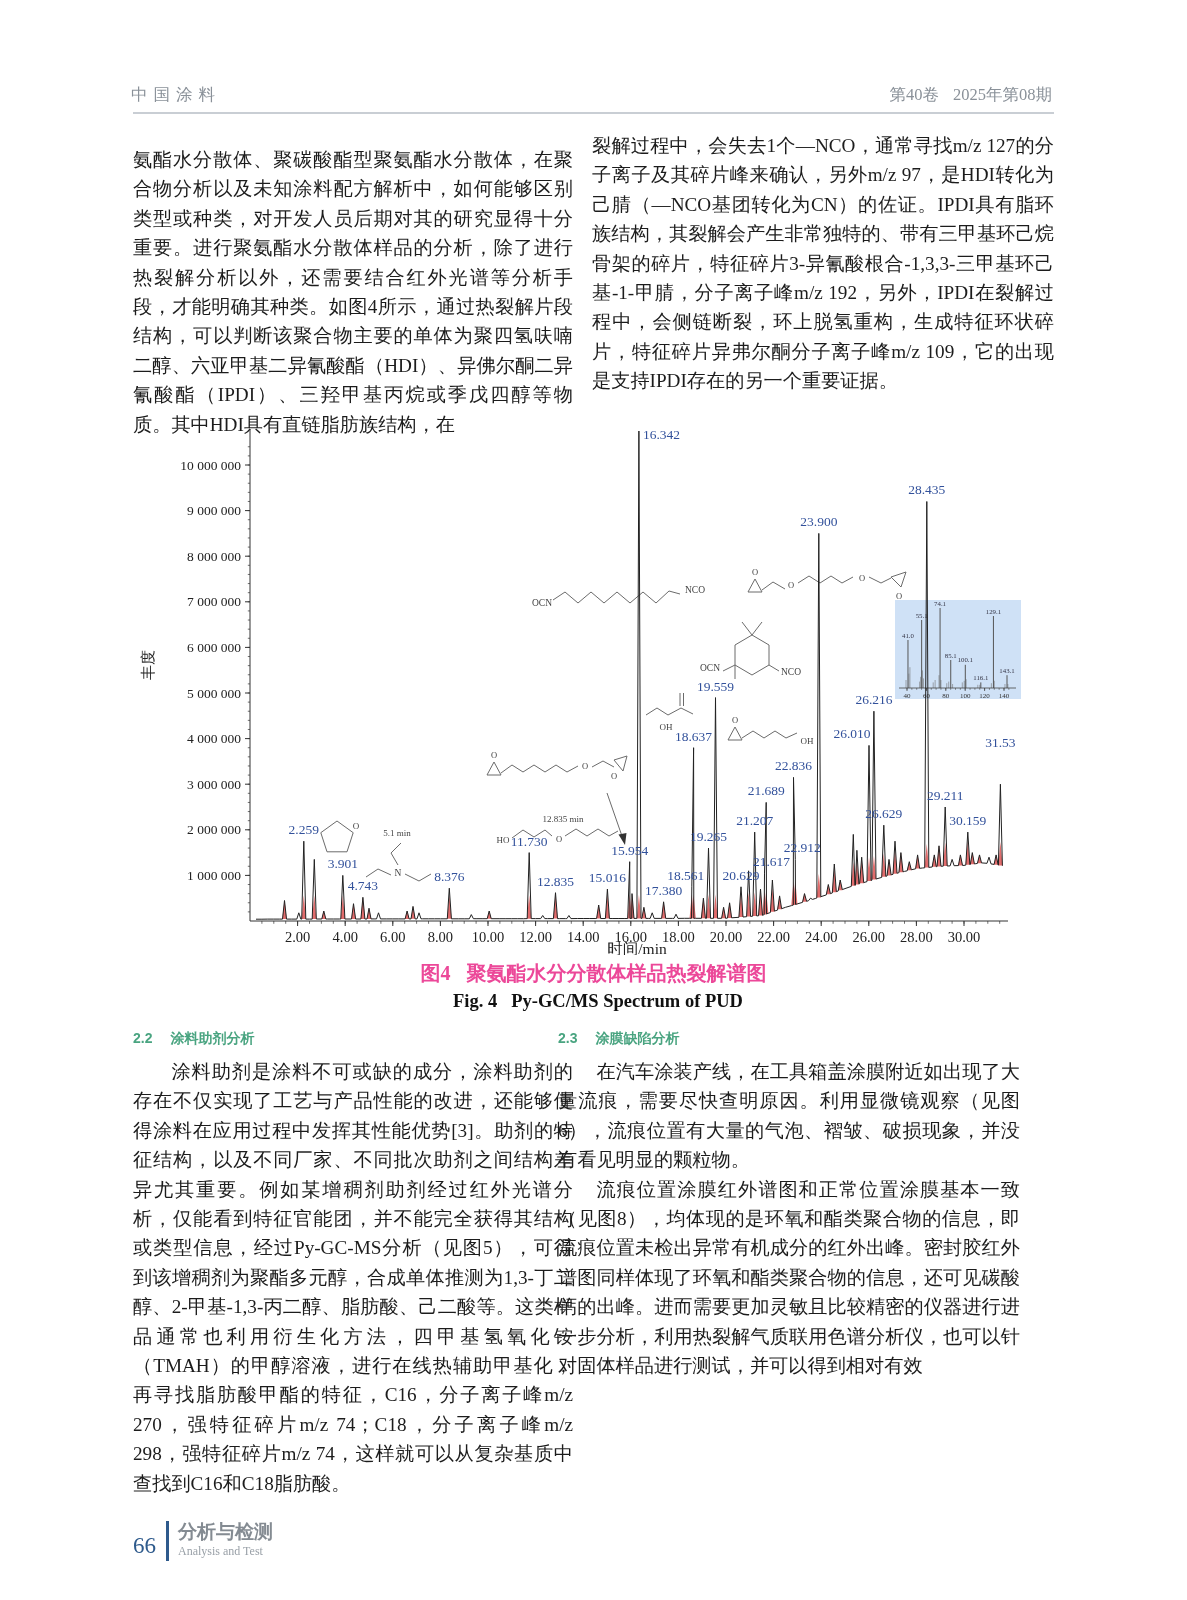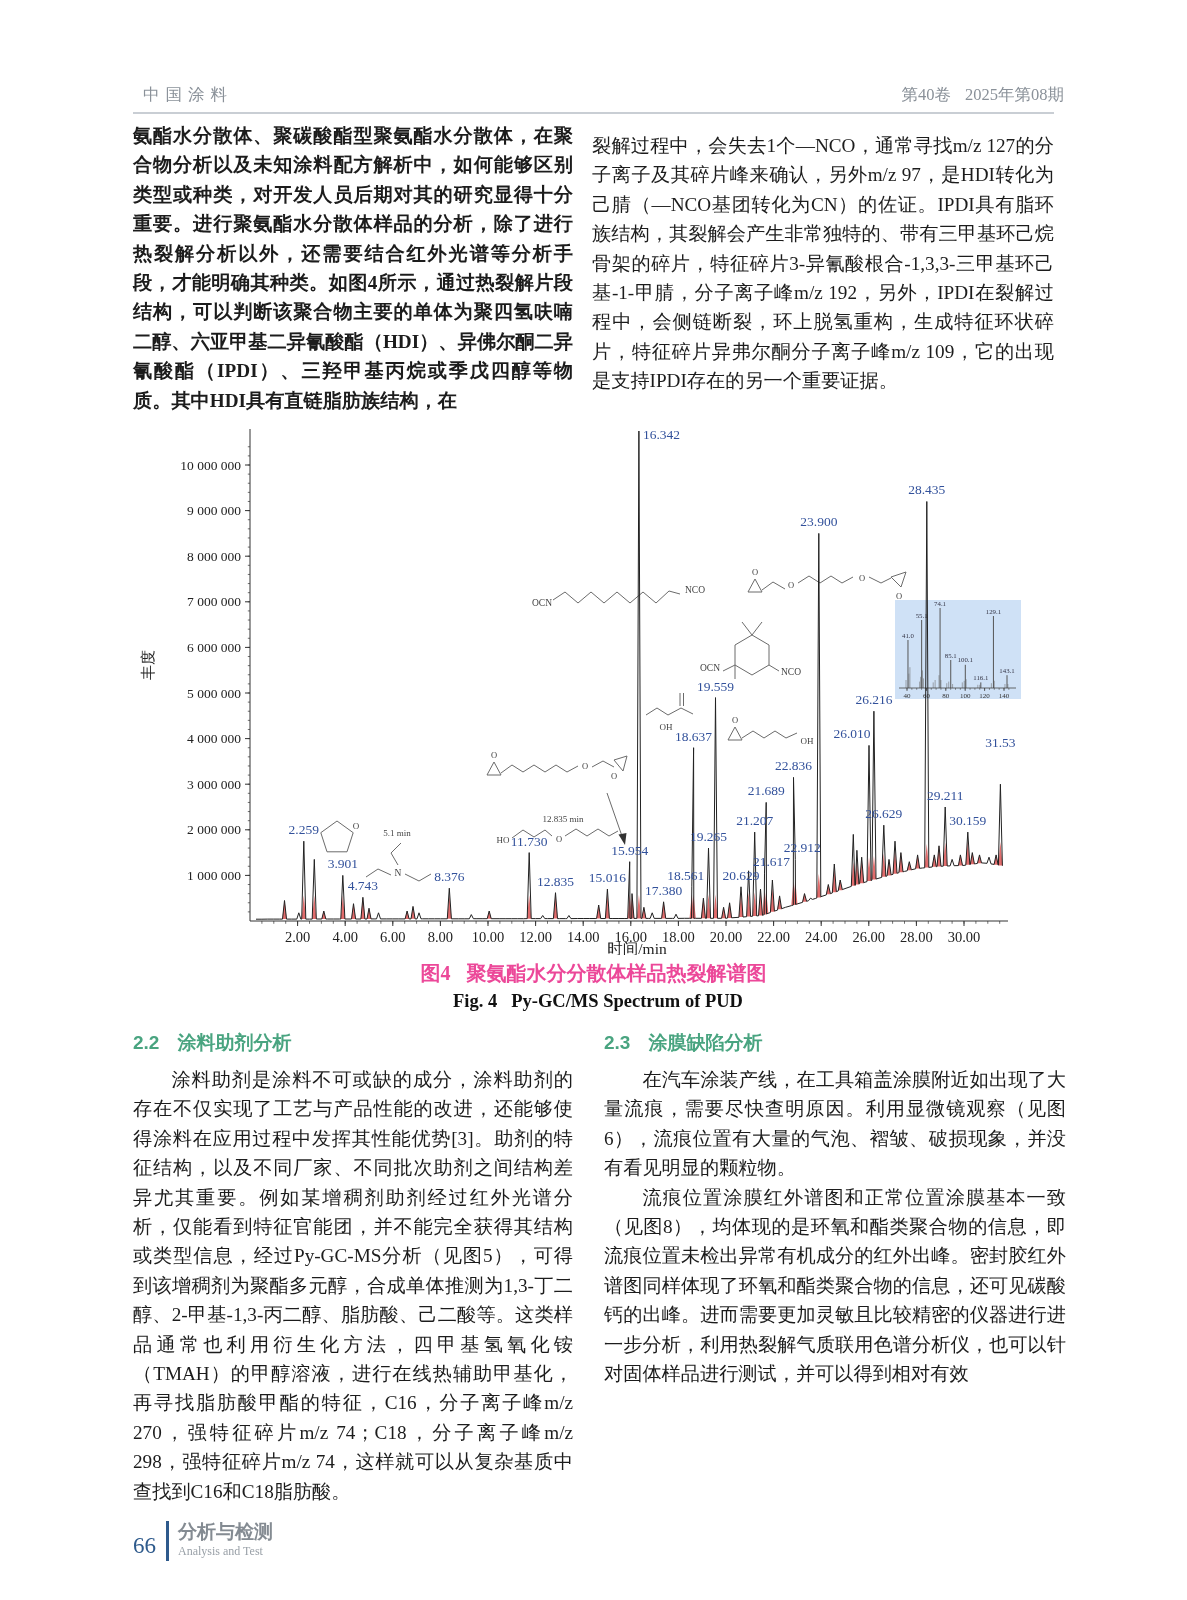--- a/index.html
+++ b/index.html
@@ -1,42 +1,42 @@
 <!DOCTYPE html>
 <html><head>
 <meta charset="utf-8">
 <style>
   html,body{margin:0;padding:0;}
   body{width:1187px;height:1600px;background:#ffffff;position:relative;
        font-family:"Liberation Serif",serif;color:#1b1b1b;}
   .abs{position:absolute;}
   
-  .journal-header{top:84px;left:143px;width:921px;display:flex;justify-content:space-between;
+  .journal-header{top:84px;left:131px;width:921px;display:flex;justify-content:space-between;
                   font-size:16.5px;color:#8a9199;}
   .journal-name{letter-spacing:6px;}
   .vol-issue span{margin-left:10px;}
   .header-rule{top:112px;left:133px;width:921px;height:1.5px;background:#c9ced4;}
   
   .body-text{font-size:19.2px;line-height:29.4px;text-align:justify;margin:0;color:#1c1c1c;}
   .indent{text-indent:2em;}
-  .col-left-top{top:121px;left:133px;width:440px;font-weight:bold;}
+  .col-left-top{top:145px;left:133px;width:440px;}
   .col-right-top{top:131px;left:592px;width:462px;}
   
   .chart-wrap{top:415px;left:135px;width:915px;height:540px;}
   svg text{font-family:"Liberation Serif",serif;}
   
   .fig-caption{top:960px;left:0;width:1187px;text-align:center;}
   .cap-zh{font-size:20px;font-weight:bold;color:#ec4899;}
   .cap-zh .cap-label{margin-right:16px;}
   .cap-en{font-size:18.5px;font-weight:bold;margin-top:4px;color:#111;margin-left:9px;}
   .cap-en .cap-label{margin-right:14px;}
   
   .sec-left{top:1030px;left:133px;width:440px;}
-  .sec-right{top:1030px;left:604px;width:462px;}
-  .section-heading{font-family:"Liberation Sans",sans-serif;font-size:19px;font-weight:bold;
+  .sec-right{top:1030px;left:558px;width:462px;}
+  .section-heading{font-family:"Liberation Sans",sans-serif;font-size:14px;font-weight:bold;
                    color:#49a480;margin:0 0 9px 0;}
   .section-heading .sec-num{margin-right:18px;}
   
   .footer{top:1500px;left:133px;display:flex;align-items:center;margin-top:21px;}
   .page-num{font-size:23px;color:#2e5a8c;margin-right:10px;align-self:flex-end;padding-bottom:2px;}
   .footer-bar{width:3px;height:40px;background:#2e5a8c;margin-right:9px;}
   .footer-col-zh{font-family:Liberation Mono, monospace;font-size:19px;font-weight:bold;color:#848b92;line-height:21px;}
   .footer-col-en{font-size:12px;color:#9aa1a8;line-height:15px;}
 </style>
 </head>

